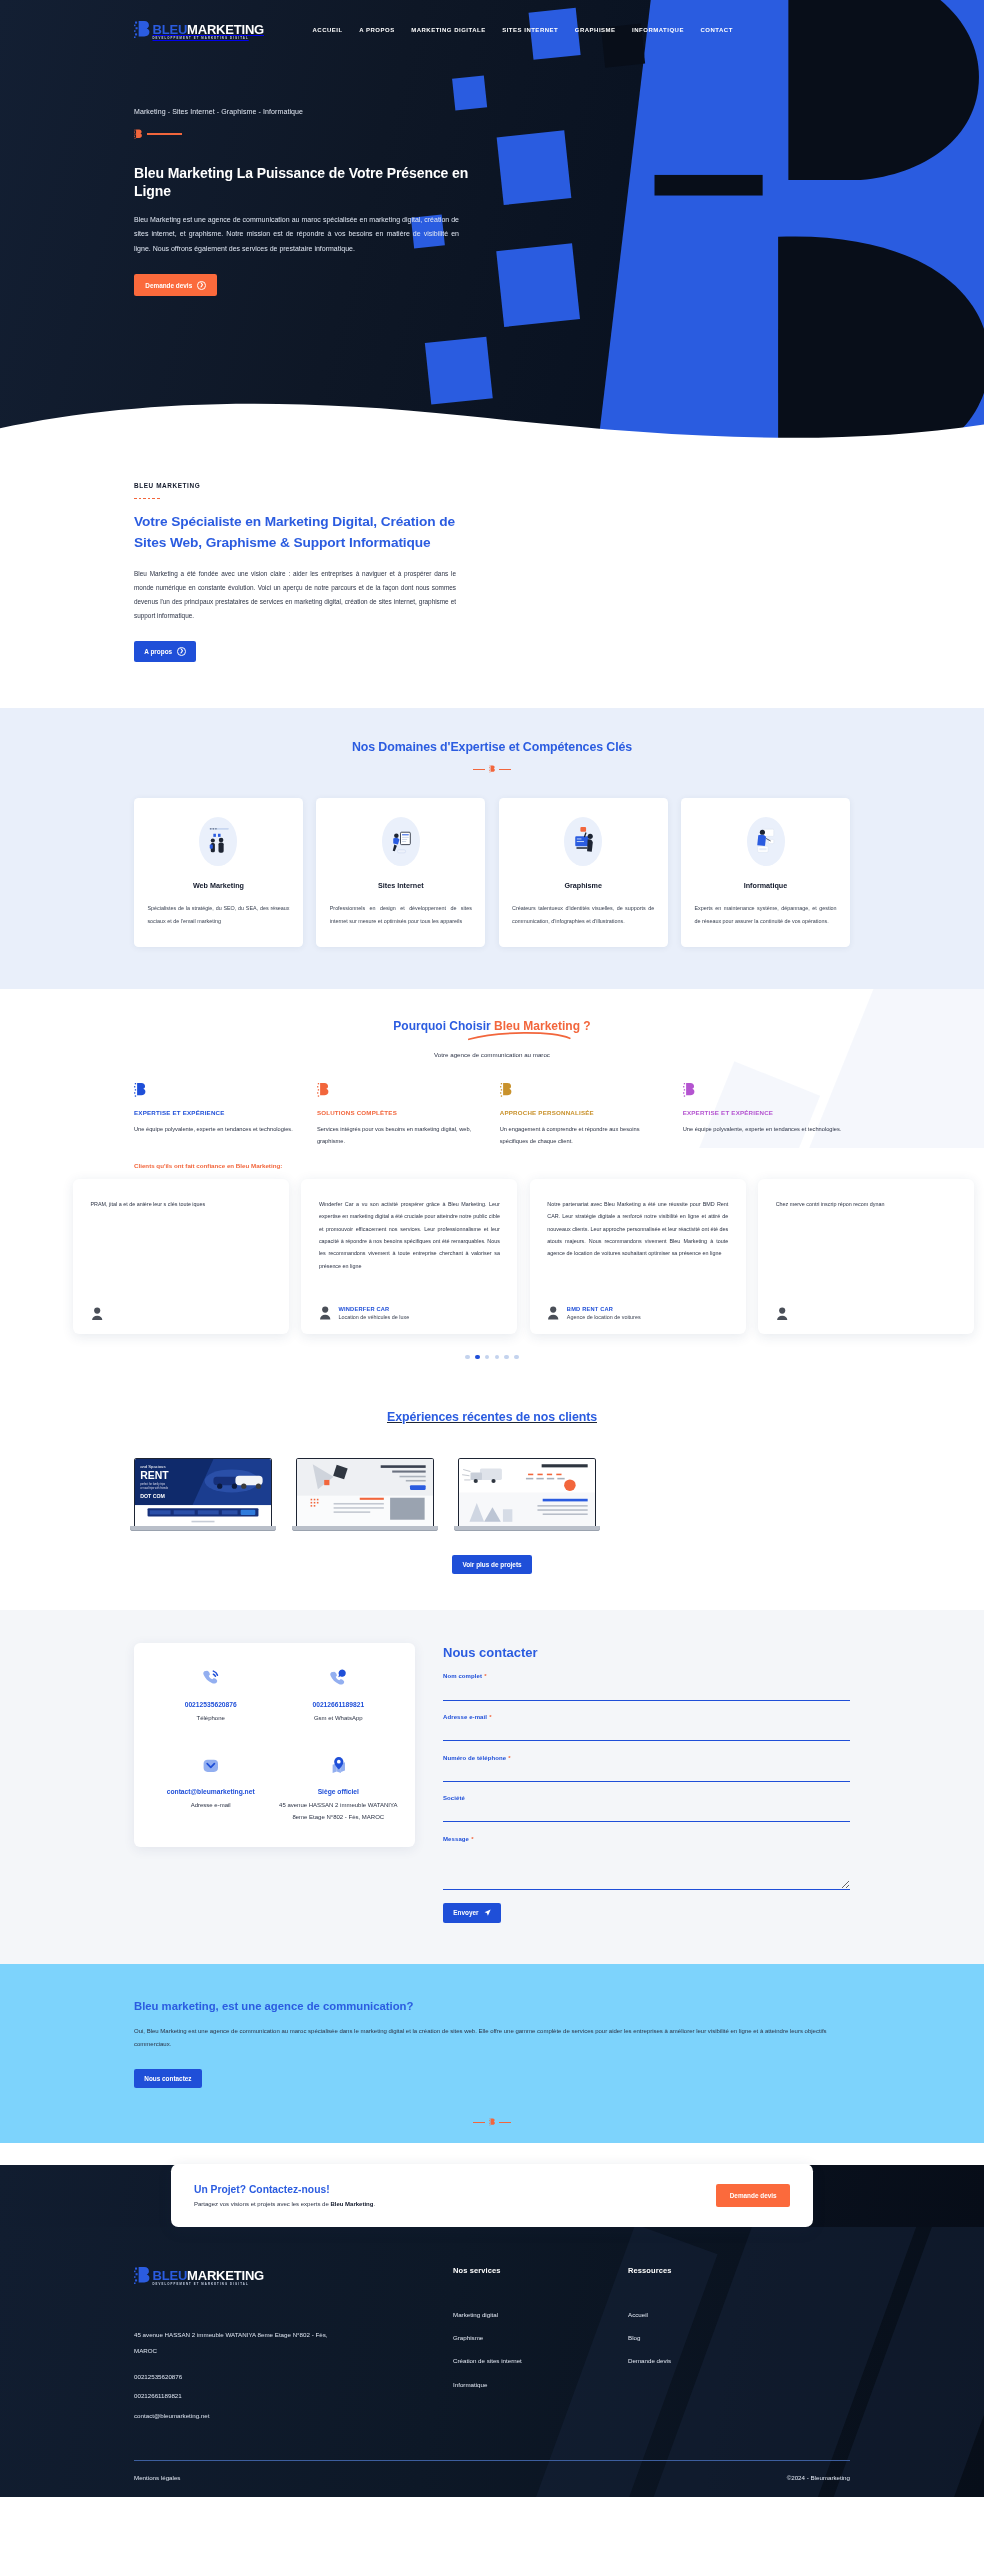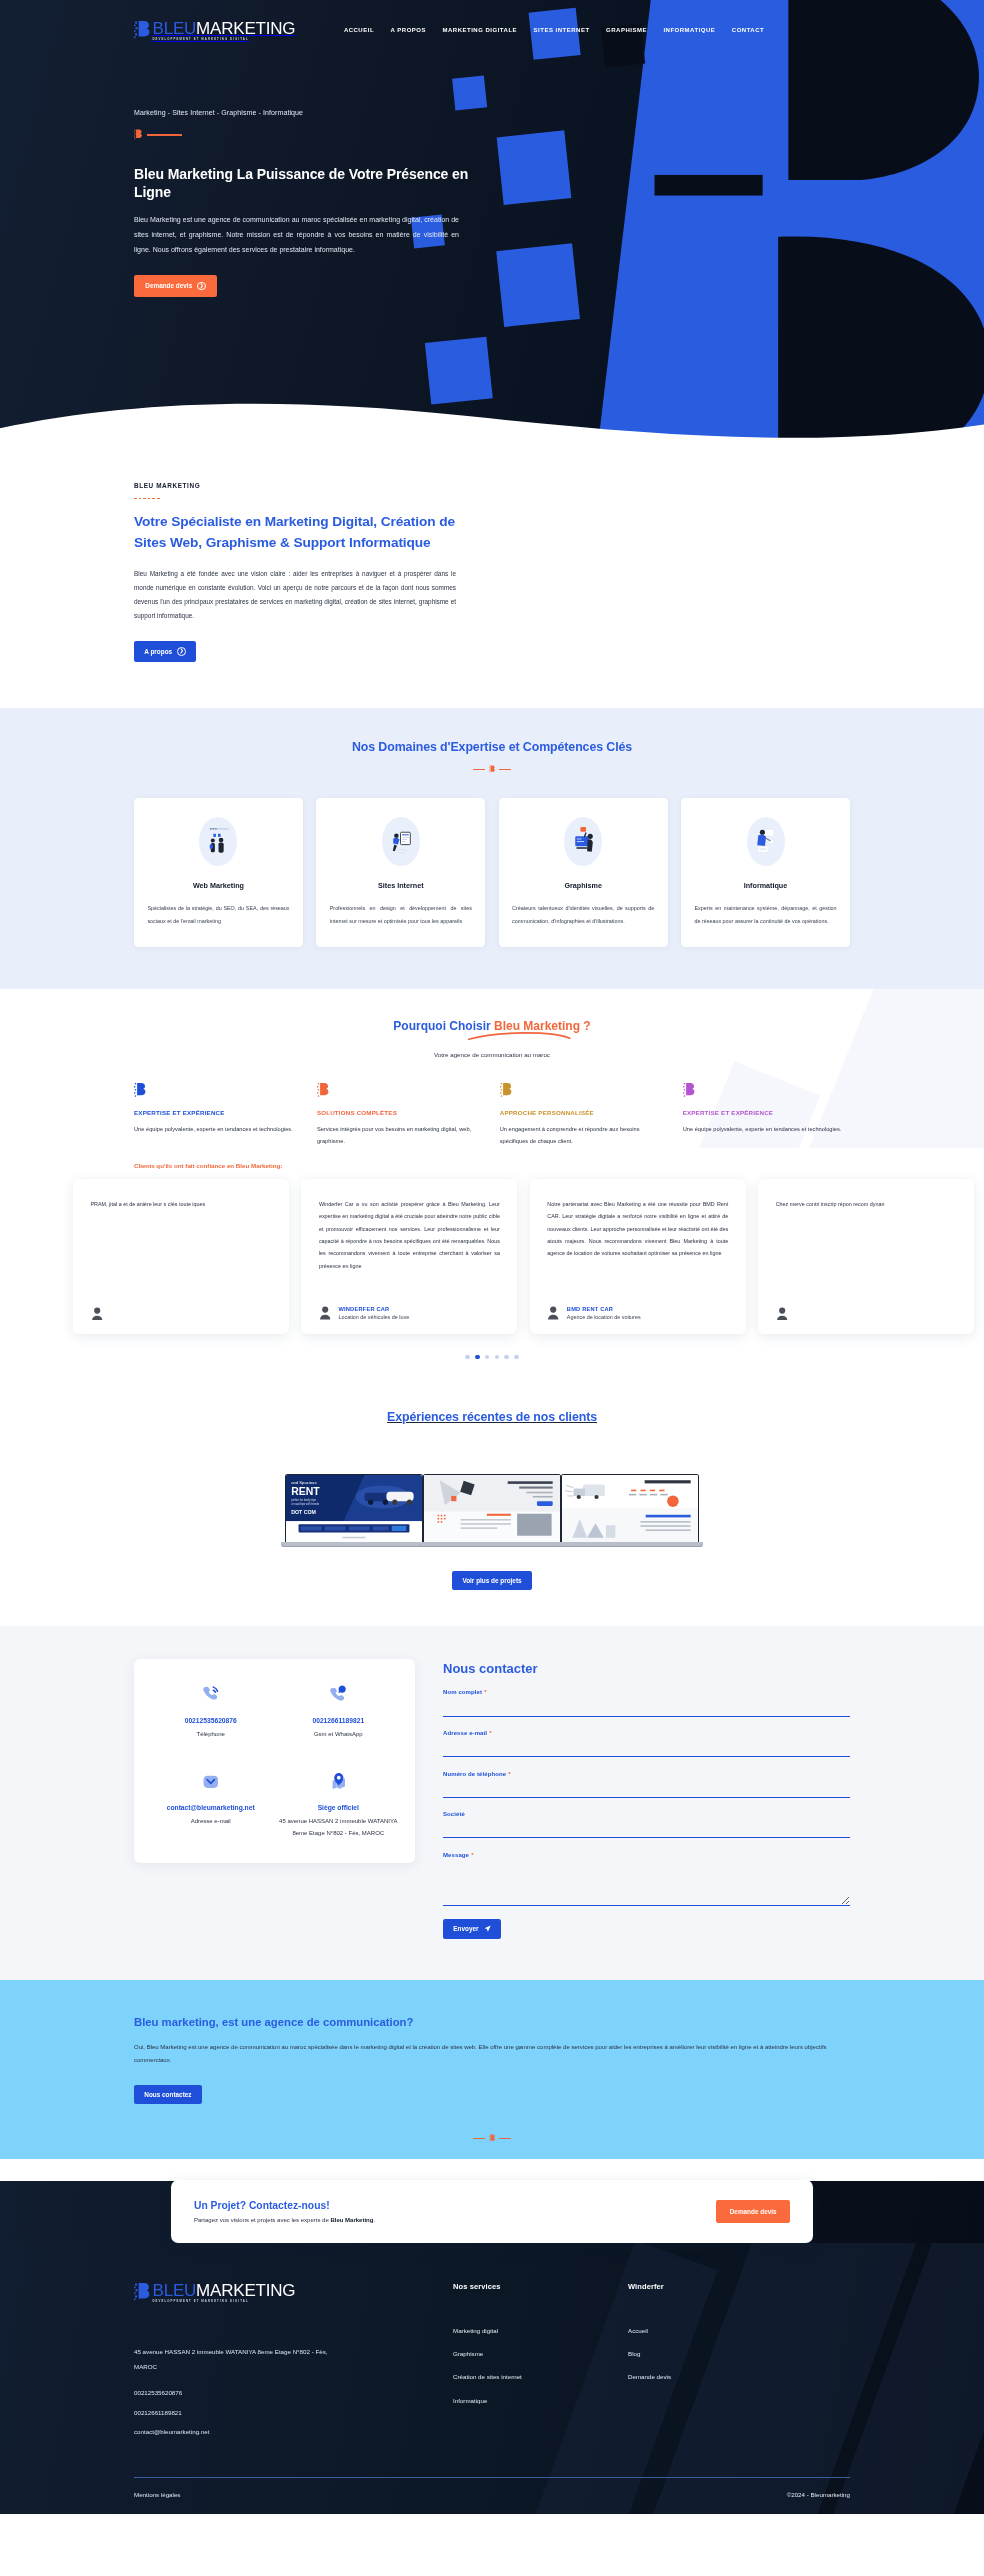--- a/index.html
+++ b/index.html
@@ -25,21 +25,21 @@
   }
   .hero-inner { position:relative; z-index:5; width:747px; margin:0 auto; padding-left:15.5px; }
 
   .navbar {
     display:flex; align-items:center; gap:30px;
     padding-top:19.6px;
   }
   .logo-wrap { display:flex; align-items:flex-end; gap:1px; }
   .logo-mark { width:17.5px; height:20.6px; position:relative; }
   .logo-text { display:flex; flex-direction:column; line-height:1; }
-  .logo-main { font-size:17px; font-weight:400; letter-spacing:-0.2px; color:#fff; }
+  .logo-main { font-size:13px; font-weight:700; letter-spacing:-0.2px; color:#fff; }
   .logo-main .lm-blue { color:#2b5ce0; }
   .logo-sub { font-size:2.8px; letter-spacing:1.1px; color:#c9d3e8; margin-top:1.5px; font-weight:600; }
 
   .nav { display:flex; align-items:center; gap:16.5px; margin-left:18.5px; }
   .nav a {
     color:#ffffff; text-decoration:none;
     font-size:6px; font-weight:700; letter-spacing:0.5px;
   }
 
   .breadcrumb {
@@ -134,21 +134,21 @@
   .tfoot { display:flex; align-items:center; gap:7.2px; margin-top:13.4px; }
   .avatar { width:12.4px; height:13.4px; }
   .tfoot .nm { font-size:5.7px; font-weight:800; color:#1f4fd8; letter-spacing:0.2px; }
   .tfoot .rl { font-size:5.4px; color:#3a4252; margin-top:1.5px; }
   .dots { display:flex; gap:5.2px; justify-content:center; margin-top:20.6px; }
   .dots i { width:4.6px; height:4.6px; border-radius:50%; background:#c3d3ee; display:block; }
   .dots i.on { background:#1f4fd8; }
 
   
   .projects { background:#fff; padding:30px 0 36px; text-align:center;text-decoration:underline; }
-  .proj-row { display:flex; justify-content:center; gap:0; margin-top:50px; }
+  .proj-row { display:flex; gap:24px; margin-top:34px; }
   .laptop { width:138px; }
   .screen { height:68px; border:1.5px solid #1d2433; border-bottom:none; border-radius:2.6px 2.6px 0 0;
             overflow:hidden; background:#fff; position:relative; }
   .base { height:4.6px; background:#b9bfc9; border-radius:0 0 3.1px 3.1px; margin:0 -4.1px;
           box-shadow:inset 0 -1px 0 #9aa2ae; }
   .projects .btn-blue { margin-top:24px; }
 
   
   .contact { background:#f4f6f9; padding:33px 0 41px; }
   .contact-grid { display:flex; gap:28px; align-items:flex-start; }
@@ -823,21 +823,21 @@
           <h4>Nos services</h4>
           <ul>
             <li><a href="#">Marketing digital</a></li>
             <li><a href="#">Graphisme</a></li>
             <li><a href="#">Création de sites internet</a></li>
             <li><a href="#">Informatique</a></li>
           </ul>
         </div>
 
         <div class="fcol">
-          <h4>Winderfer</h4>
+          <h4>Ressources</h4>
           <ul>
             <li><a href="#">Accueil</a></li>
             <li><a href="#">Blog</a></li>
             <li><a href="#">Demande devis</a></li>
           </ul>
         </div>
       </div>
 
       <div class="foot-rule"></div>
       <div class="foot-bot">

